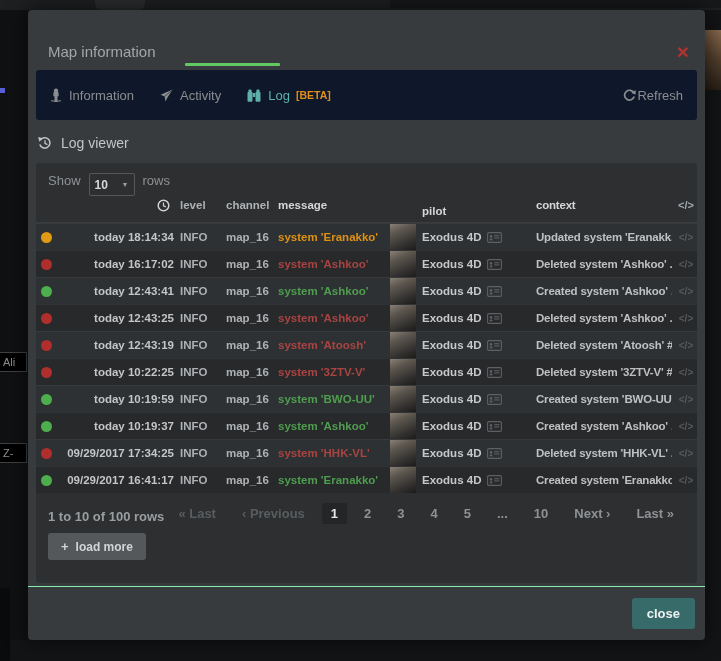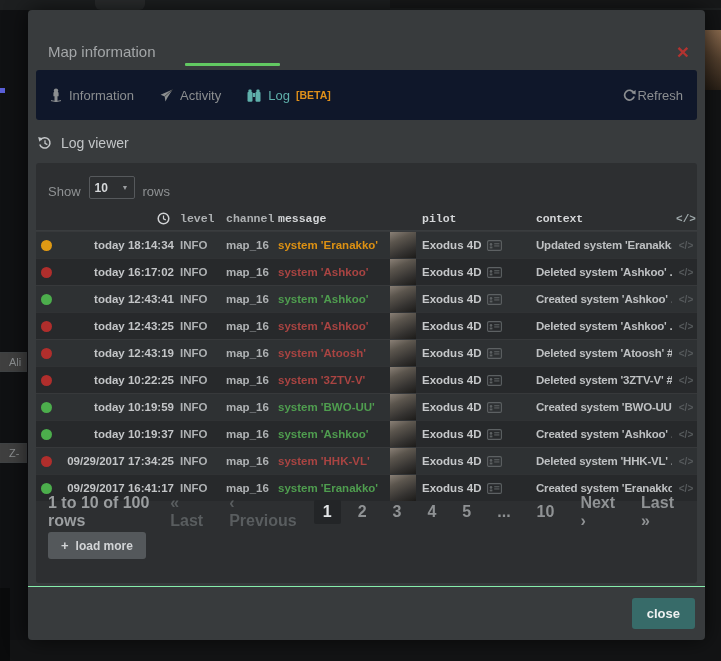--- a/index.html
+++ b/index.html
@@ -10,23 +10,23 @@
     font-family: "Liberation Sans", sans-serif;
     overflow: hidden;
     color: #b8babc;
   }
   
   .bg-topstrip { position:absolute; left:0; top:0; width:721px; height:10px; background:#1d1f20; }
   .bg-topstrip-dark { position:absolute; left:390px; top:0; width:331px; height:8px; background:#171819; }
   .bg-topblob { position:absolute; left:95px; top:0; width:50px; height:10px; background:#2a2c2d; border-radius:0 0 6px 6px; }
   .bg-leftcol { position:absolute; left:0; top:10px; width:28px; height:630px; background:#101113; }
   .bg-bluedash { position:absolute; left:0; top:88px; width:5px; height:5px; background:#5a5fd8; }
-  .bg-syslabel { position:absolute; left:0; width:27px; height:20px; background:#404040;
+  .bg-syslabel { position:absolute; left:0; width:27px; height:20px; background:#000000;
     border:1px solid #3f4244; border-left:none; color:#8d9092; font-size:11px;
-    line-height:18px; padding-left:9px; overflow:hidden; white-space:nowrap; }
+    line-height:18px; padding-left:3px; overflow:hidden; white-space:nowrap; }
   .bg-syslabel.l1 { top:352px; }
   .bg-syslabel.l2 { top:443px; }
   .bg-rightsliver { position:absolute; left:705px; top:30px; width:16px; height:60px;
     background:linear-gradient(200deg,#8a6a4e,#54402e 45%,#241c14); }
   .bg-blcorner { position:absolute; left:0; top:588px; width:10px; height:73px; background:#0a0b0c; }
 
   
   .modal {
     position:absolute; left:28px; top:10px; width:677px; height:630px;
     background:#383b3d; border-radius:4px; box-shadow:0 0 22px rgba(0,0,0,.65);
@@ -51,33 +51,33 @@
   .tab .beta { color:#e0901a; font-size:10.5px; font-weight:700; margin-left:-1px; }
   .refresh { margin-left:auto; display:flex; align-items:center; gap:1px;
     color:#8b8e90; font-size:13px; cursor:pointer; }
 
   .section-heading { margin:13px 2px 0 2px; height:20px; display:flex; align-items:center;
     gap:9px; color:#c3c6c8; font-size:14px; }
 
   
   .panel { margin-top:10px; height:420px; background:#2d2f31; border-radius:3px;
     padding:10px 0 0 0; overflow:hidden; }
-  .controls { display:flex; align-items:flex-end; height:26px; padding:0 12px; margin-bottom:8px; }
+  .controls { display:flex; align-items:flex-start; height:26px; padding:0 12px; }
   .ctrl-label { color:#8f9294; font-size:13px; }
   .pagesize { margin:0 8px; width:46px; height:23px; border:1px solid #56595c; border-radius:2px;
     display:flex; align-items:center; padding:0 5px; color:#d6d8da; font-size:12px;
     font-weight:700; cursor:pointer; background:#2d2f31; }
   .pagesize .caret { margin-left:auto; font-size:7px; color:#9a9da0; }
   .search-wrap { margin-left:auto; display:flex; align-items:center; gap:9px; }
   .search-input { width:148px; height:25px; background:#2d2f31; border:1px solid #5b5f61;
     border-radius:2px; color:#d6d8da; font-size:12px; padding:0 6px; outline:none;
     font-family:"Liberation Sans",sans-serif; }
 
-  .thead { display:flex; align-items:center; height:24px; font-size:11.5px; font-weight:700;
-    color:#d4d6d8; border-bottom:1px solid #3a3d3f; white-space:nowrap;font-family:Liberation Mono, monospace; }
+  .thead { display:flex; height:24px; font-size:11.5px; font-weight:700;
+    color:#d4d6d8; border-bottom:1px solid #3a3d3f; white-space:nowrap; }
   .trow { display:flex; align-items:center; height:27px; font-size:11.5px; font-weight:700;
     white-space:nowrap; border-top:1px solid rgba(255,255,255,0.045); cursor:default; }
   .trow:nth-child(odd) { background:#2e3133; }
   .trow:nth-child(even) { background:#27292b; }
 
   .c-dot  { width:20px; display:flex; justify-content:center; flex:none; }
   .c-time { width:118px; text-align:right; color:#c3c5c7; flex:none; overflow:hidden; }
   .c-level{ width:42px; margin-left:6px; color:#aeb1b3; flex:none; overflow:hidden; }
   .c-chan { width:48px; margin-left:4px; color:#aeb1b3; flex:none; overflow:hidden; }
   .c-msg  { width:112px; margin-left:4px; flex:none; overflow:hidden; }
@@ -94,22 +94,22 @@
   .s-success .dot { background:#4cae4c; }
   .s-warning .c-msg { color:#dd9113; }
   .s-danger  .c-msg { color:#a94442; }
   .s-success .c-msg { color:#4f9d4f; }
 
   .avatar { width:26px; height:26px; flex:none; display:block;
     background:linear-gradient(155deg,#8a8076 0%,#5c564e 30%,#343230 70%,#1c1b19 100%); }
   .pname { color:#c6c8ca; font-weight:700; }
   .idcard { color:#5d6163; flex:none; }
 
-  .pgn { display:flex; align-items:center; height:22px; margin-top:0; padding:0 14px 0 12px;
-    font-size:16px; font-weight:700; }
+  .pgn { display:flex; align-items:flex-end; height:22px; margin-top:9px; padding:0 14px 0 12px;
+    font-size:13px; font-weight:700; }
   .pgn-info { color:#9b9ea0; }
   .pgn-items { margin-left:auto; display:flex; align-items:center; gap:8px; }
   .pgn-btn { padding:3px 9px; color:#8f9294; cursor:pointer; border-radius:2px; }
   .pgn-btn.disabled { color:#595d5f; }
   .pgn-btn.active { background:#232527; color:#e4e6e8; }
 
   .loadmore { margin:9px 12px 0 12px; display:inline-flex; align-items:center; gap:7px;
     background:#54585b; color:#d2d4d6; font-size:12px; font-weight:700;
     border:none; border-radius:3px; padding:6px 13px; cursor:pointer; width:max-content;
     font-family:"Liberation Sans",sans-serif; }

